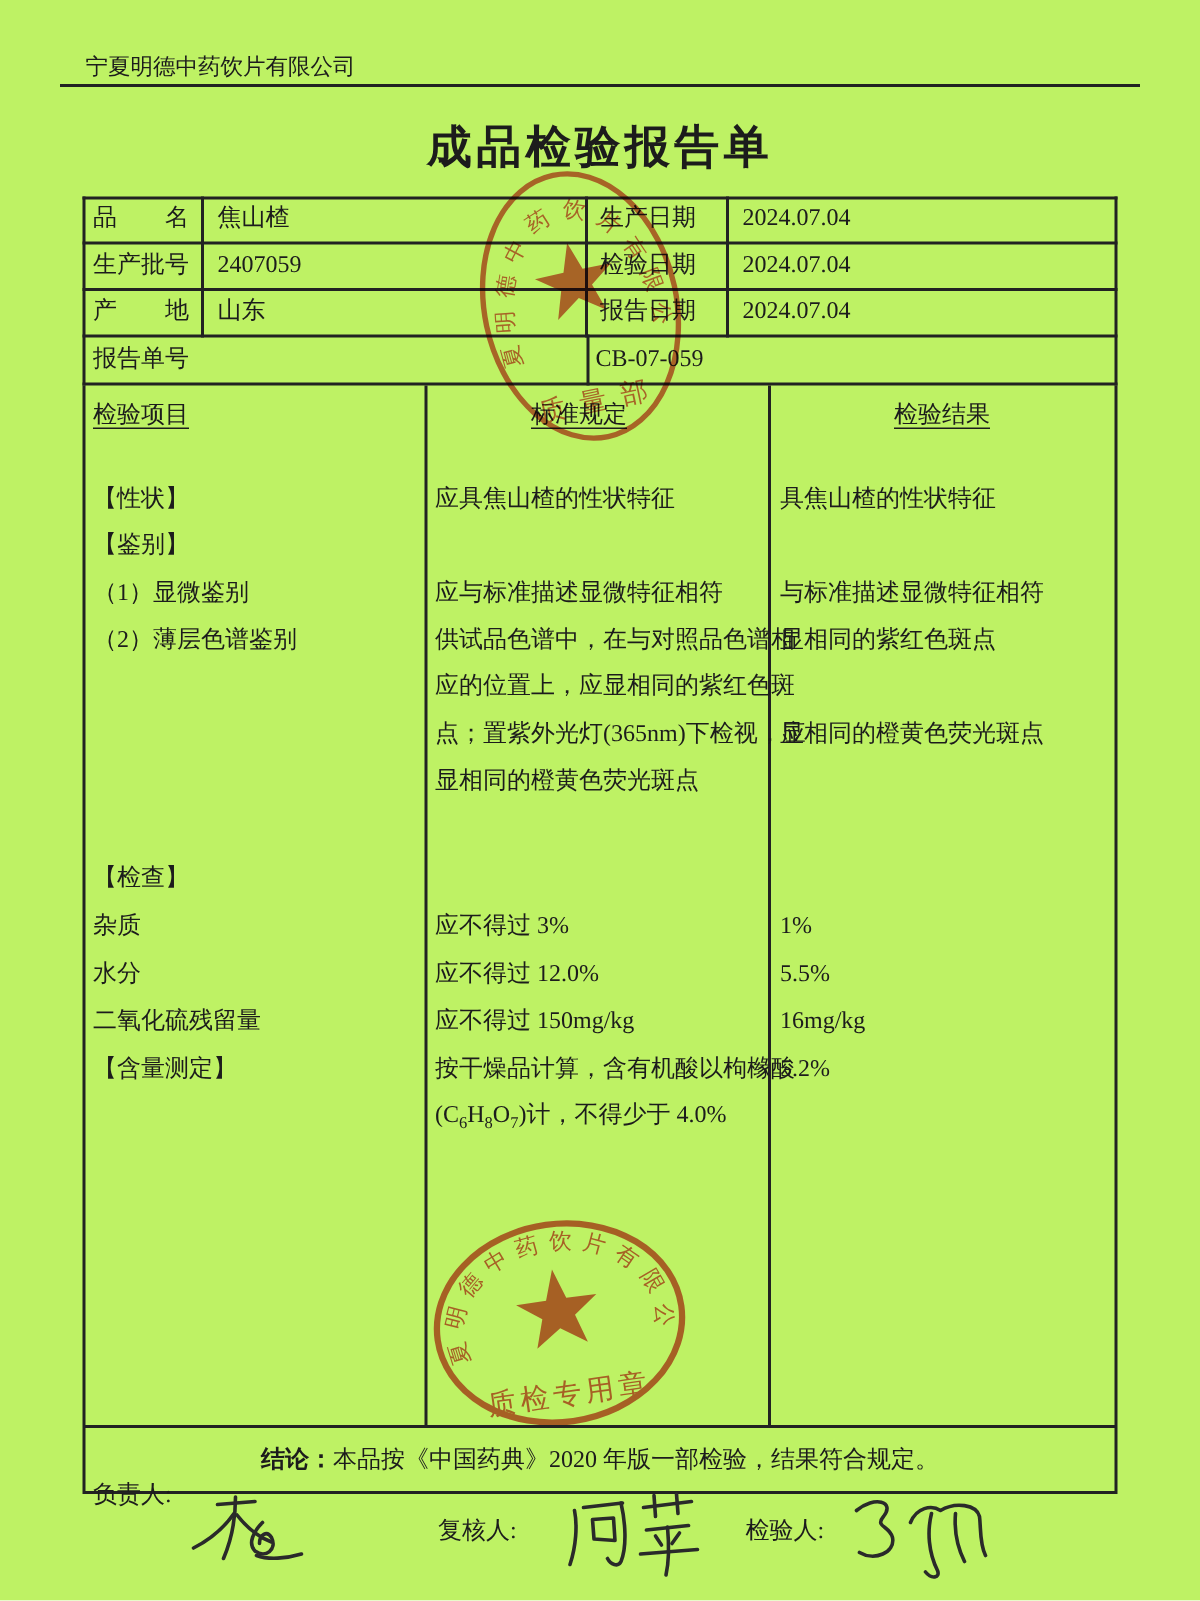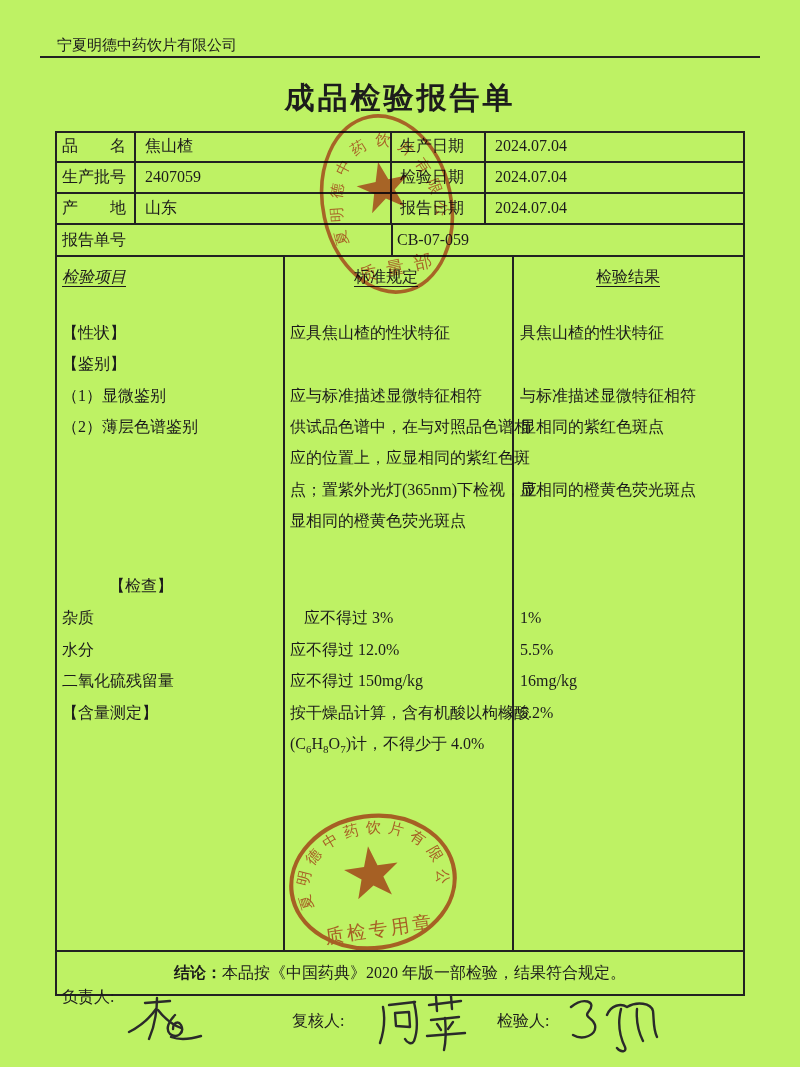--- a/index.html
+++ b/index.html
@@ -61,41 +61,41 @@
     <div class="txt" style="top:229px;left:62px;">报告单号</div>
     <div class="txt" style="top:229px;left:397px;">CB-07-059</div>
   </div>
 
   <div>
     <div class="tl" style="top:257px;left:55px;width:2px;height:693px;"></div>
     <div class="tl" style="top:257px;left:743px;width:2px;height:693px;"></div>
     <div class="tl" style="top:257px;left:283px;width:2px;height:693px;"></div>
     <div class="tl" style="top:257px;left:512px;width:2px;height:693px;"></div>
 
-    <div class="txt colhead" style="top:266px;left:62px;font-style:italic;">检验项目</div>
+    <div class="txt colhead" style="top:266px;left:62px;">检验项目</div>
     <div class="txt colhead center-col" style="top:266px;left:271px;">标准规定</div>
     <div class="txt colhead center-col" style="top:266px;left:513px;">检验结果</div>
 
     <div class="txt" style="top:322px;left:62px;">【性状】</div>
     <div class="txt" style="top:353px;left:62px;">【鉴别】</div>
     <div class="txt" style="top:385px;left:62px;">（1）显微鉴别</div>
     <div class="txt" style="top:416px;left:62px;">（2）薄层色谱鉴别</div>
-    <div class="txt" style="top:575px;left:62px;margin-left:47px;">【检查】</div>
+    <div class="txt" style="top:575px;left:62px;">【检查】</div>
     <div class="txt" style="top:607px;left:62px;">杂质</div>
     <div class="txt" style="top:639px;left:62px;">水分</div>
     <div class="txt" style="top:670px;left:62px;">二氧化硫残留量</div>
     <div class="txt" style="top:702px;left:62px;">【含量测定】</div>
 
     <div class="txt" style="top:322px;left:290px;">应具焦山楂的性状特征</div>
     <div class="txt" style="top:385px;left:290px;">应与标准描述显微特征相符</div>
     <div class="txt" style="top:416px;left:290px;">供试品色谱中，在与对照品色谱相</div>
     <div class="txt" style="top:447px;left:290px;">应的位置上，应显相同的紫红色斑</div>
     <div class="txt" style="top:479px;left:290px;">点；置紫外光灯(365nm)下检视，应</div>
     <div class="txt" style="top:510px;left:290px;">显相同的橙黄色荧光斑点</div>
-    <div class="txt" style="top:607px;left:290px;margin-left:14px;">应不得过 3%</div>
+    <div class="txt" style="top:607px;left:290px;">应不得过 3%</div>
     <div class="txt" style="top:639px;left:290px;">应不得过 12.0%</div>
     <div class="txt" style="top:670px;left:290px;">应不得过 150mg/kg</div>
     <div class="txt" style="top:702px;left:290px;">按干燥品计算，含有机酸以枸橼酸</div>
     <div class="txt" style="top:733px;left:290px;"><span>(C</span><sub class="f">6</sub><span>H</span><sub class="f">8</sub><span>O</span><sub class="f">7</sub><span>)计，不得少于 4.0%</span></div>
 
     <div class="txt" style="top:322px;left:520px;">具焦山楂的性状特征</div>
     <div class="txt" style="top:385px;left:520px;">与标准描述显微特征相符</div>
     <div class="txt" style="top:416px;left:520px;">显相同的紫红色斑点</div>
     <div class="txt" style="top:479px;left:520px;">显相同的橙黄色荧光斑点</div>
     <div class="txt" style="top:607px;left:520px;">1%</div>

